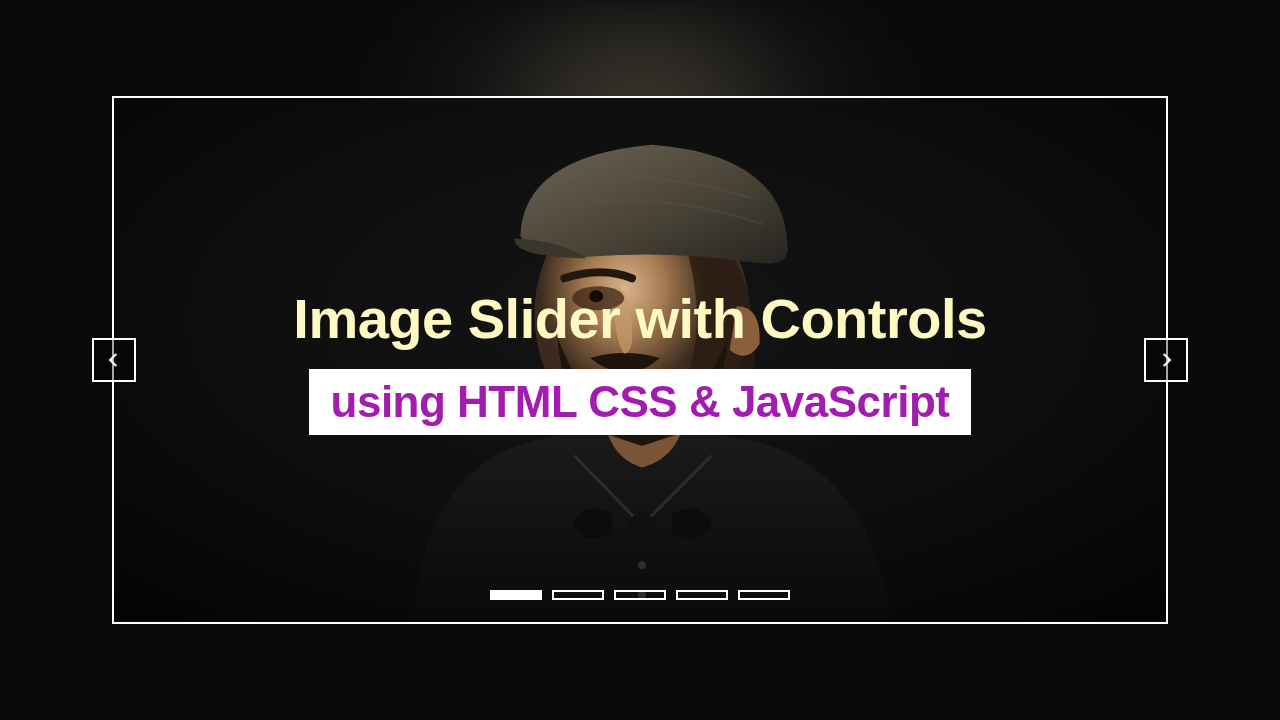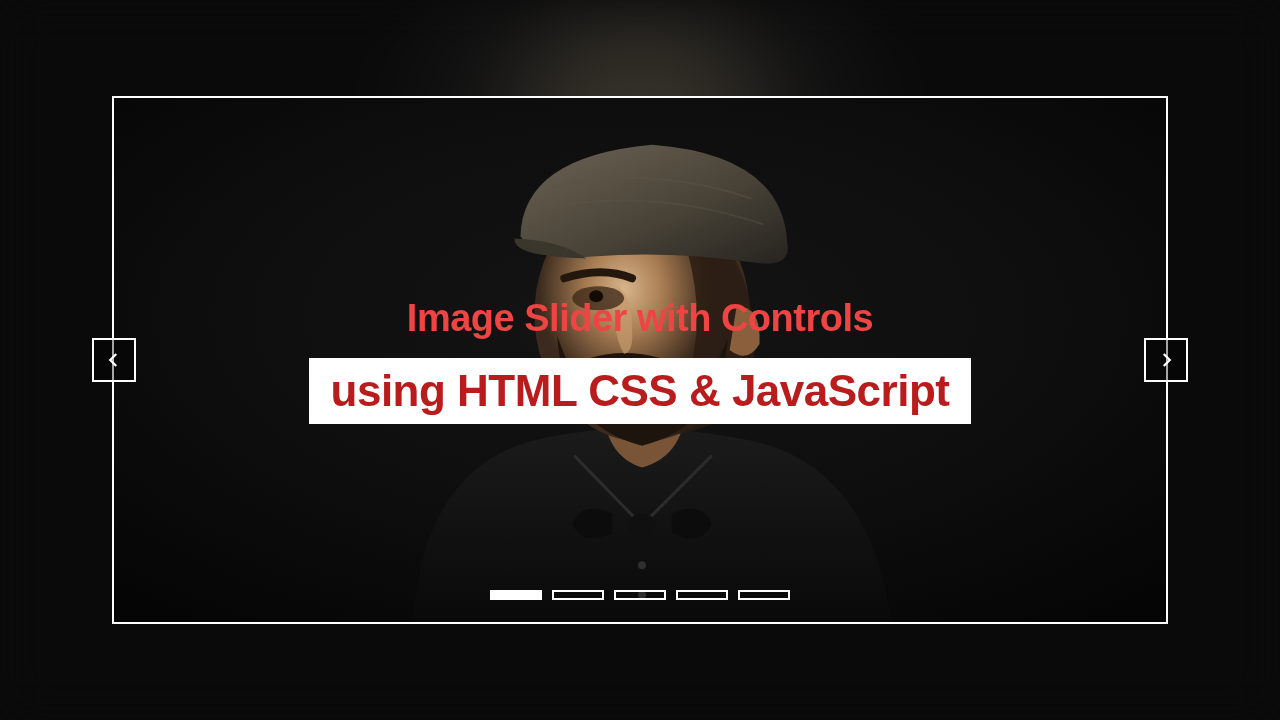--- a/index.html
+++ b/index.html
@@ -40,28 +40,28 @@
     position: absolute;
     inset: 0;
     display: flex;
     flex-direction: column;
     align-items: center;
     justify-content: center;
     gap: 18px;
     z-index: 3;
   }
   .title-line {
-    color: #ef4444;
-    font-size: 38px;
+    color: #fef9c3;
+    font-size: 56px;
     font-weight: 700;
     letter-spacing: -0.5px;
   }
   .subtitle-line {
     background: #ffffff;
-    color: #b91c1c;
+    color: #a21caf;
     font-size: 44px;
     font-weight: 700;
     padding: 8px 22px;
     letter-spacing: -0.5px;
   }
   .nav-btn {
     position: absolute;
     top: 50%;
     transform: translateY(-50%);
     width: 44px;

